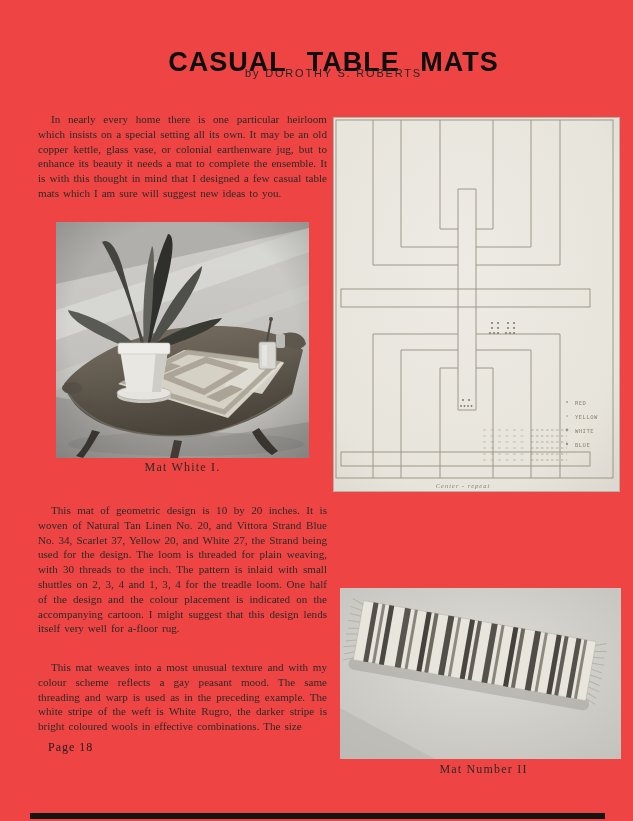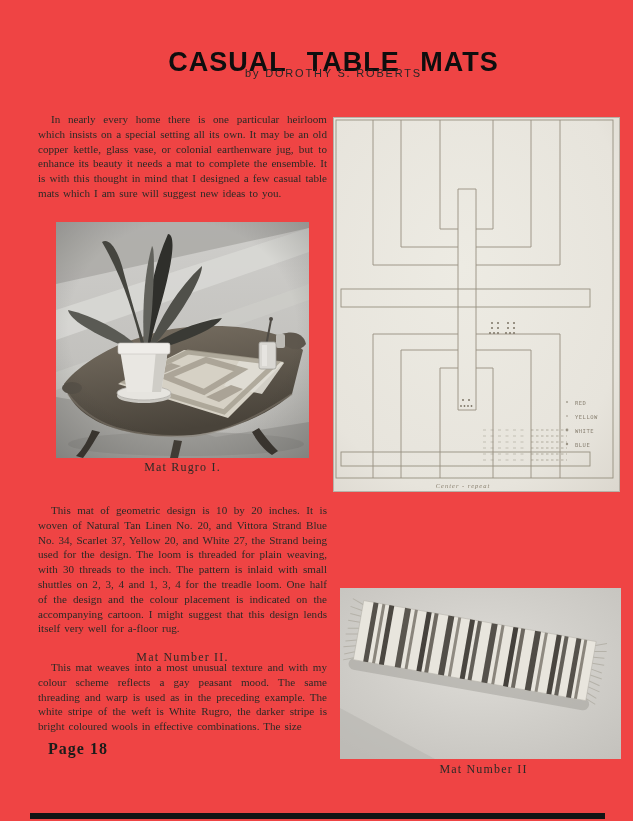--- a/index.html
+++ b/index.html
@@ -22,22 +22,22 @@
     position:absolute; width:289px; font-size:11.1px; line-height:14.8px;
     text-align:justify; word-spacing:1.2px; color:#2c2a26;
   }
   .indent { text-indent:13px;margin-top:10px; }
   .caption, .subhead {
     position:absolute; text-align:center; font-size:12px;
     letter-spacing:1.2px; color:#2c2a26;
   }
   .figure { position:absolute; line-height:0; }
   .pagenum {
-    position:absolute; left:48px; top:740px; font-weight:bold;
-    font-size:16px; letter-spacing:1px; color:#1c1c1a;
+    position:absolute; left:48px; top:740px; font-weight:normal;
+    font-size:12px; letter-spacing:1px; color:#1c1c1a;
   }
   .bottom-bar {
     position:absolute; left:30px; top:813px; width:575px; height:6px;
     background:#141414;
   }
 </style>
 </head>
 <body>
 
 <div class="page">
@@ -105,25 +105,24 @@
       </g>
       <g fill="#3b3630">
         <path d="M36,208 C32,218 27,227 20,234 L27,236 C34,227 40,216 44,210 Z"></path>
         <path d="M196,210 C201,219 208,228 216,233 L222,229 C214,221 207,212 203,206 Z"></path>
         <path d="M118,218 L114,236 L122,236 L126,219 Z" fill="#423d36"></path>
       </g>
       <rect width="253" height="236" fill="url(#p1vig)"></rect>
     </svg>
   </div>
 
-  <div class="caption" style="left:38px; top:460px; width:289px;">Mat Rugro I.</div>
+  <div class="caption" style="left:38px; top:460px; width:289px;">Mat White I.</div>
 
   <p class="para indent" style="left:38px; top:493px;">This mat of geometric design is 10 by 20 inches. It is woven of Natural Tan Linen No. 20, and Vittora Strand Blue No. 34, Scarlet 37, Yellow 20, and White 27, the Strand being used for the design. The loom is threaded for plain weaving, with 30 threads to the inch. The pattern is inlaid with small shuttles on 2, 3, 4 and 1, 3, 4 for the treadle loom. One half of the design and the colour placement is indicated on the accompanying cartoon. I might suggest that this design lends itself very well for a-floor rug.</p>
 
-  <div class="subhead" style="left:38px; top:650px; width:289px;">Mat Number II.</div>
 
   <p class="para indent" style="left:38px; top:650px;">This mat weaves into a most unusual texture and with my colour scheme reflects a gay peasant mood. The same threading and warp is used as in the preceding example. The white stripe of the weft is White Rugro, the darker stripe is bright coloured wools in effective combinations. The size</p>
 
   <div class="pagenum">Page 18</div>
 
   <div class="figure" style="left:333px; top:117px; width:287px; height:375px;">
     <svg width="287" height="375" viewBox="0 0 287 375">
       <defs>
         <radialGradient id="dpaper" cx="45%" cy="40%" r="80%">
           <stop offset="0" stop-color="#edebe3"></stop>

